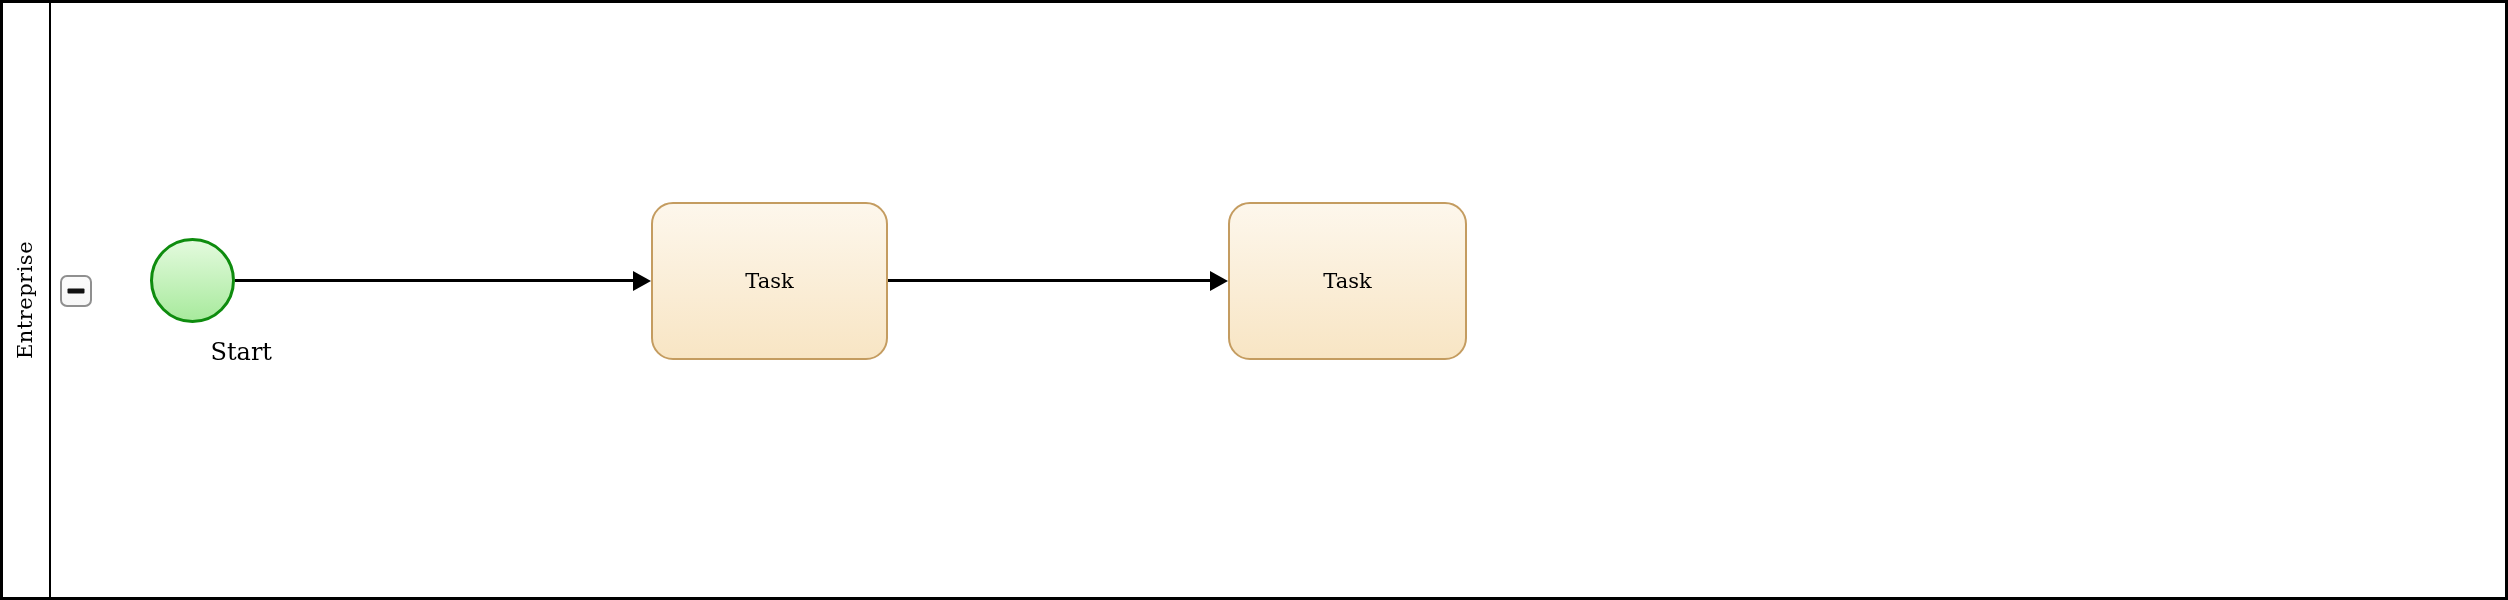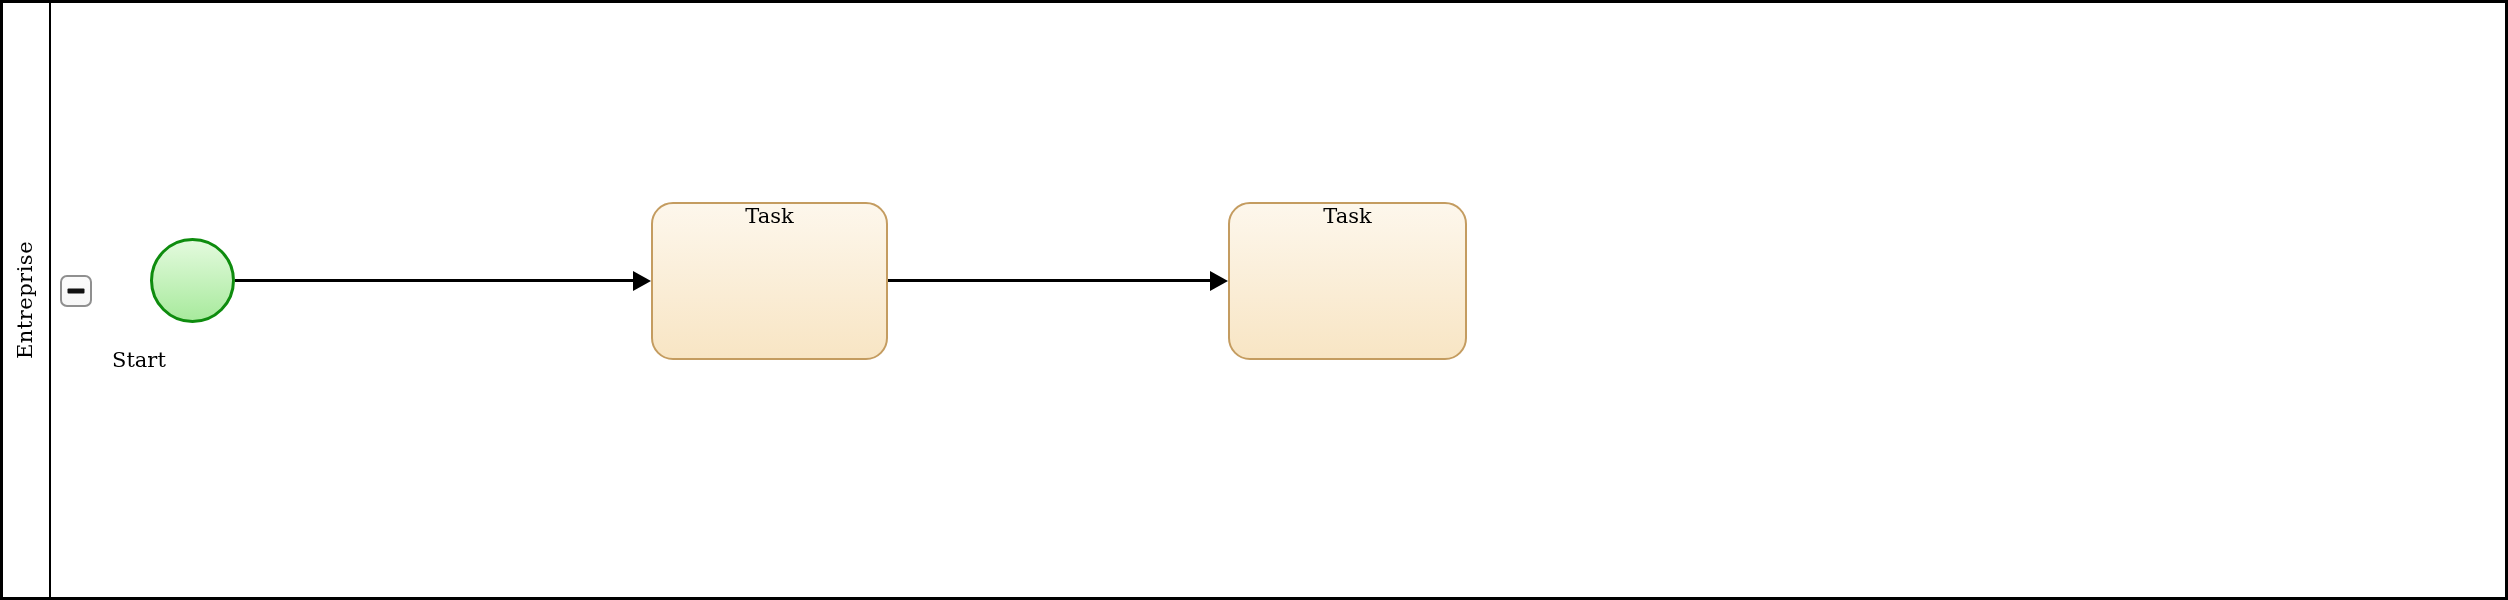--- a/index.html
+++ b/index.html
@@ -85,36 +85,37 @@
     border: 3px solid var(--event-stroke);
     border-radius: 50%;
     background: linear-gradient(180deg, var(--event-fill-top) 0%, var(--event-fill-bottom) 100%);
     z-index: 3;
     cursor: pointer;
   }
 
   .start-label {
     position: absolute;
     left: 112px;
-    top: 348px;
+    top: 338px;
     width: 160px;
-    text-align: left;
-    font-size: 21px;
+    text-align: right;
+    font-size: 24px;
     z-index: 3;
   }
 
   .task-node {
     position: absolute;
     top: 202px;
     width: 237px;
     height: 158px;
     border: 2.5px solid var(--task-stroke);
     border-radius: 22px;
     background: linear-gradient(180deg, var(--task-fill-top) 0%, var(--task-fill-bottom) 100%);
     display: flex;
+    align-items: center;
     justify-content: center;
     z-index: 3;
     cursor: pointer;
   }
   .task-node .task-label {
     font-size: 21px;
   }
   #task-1 { left: 651px; }
   #task-2 { left: 1228px; width: 239px; }
 

